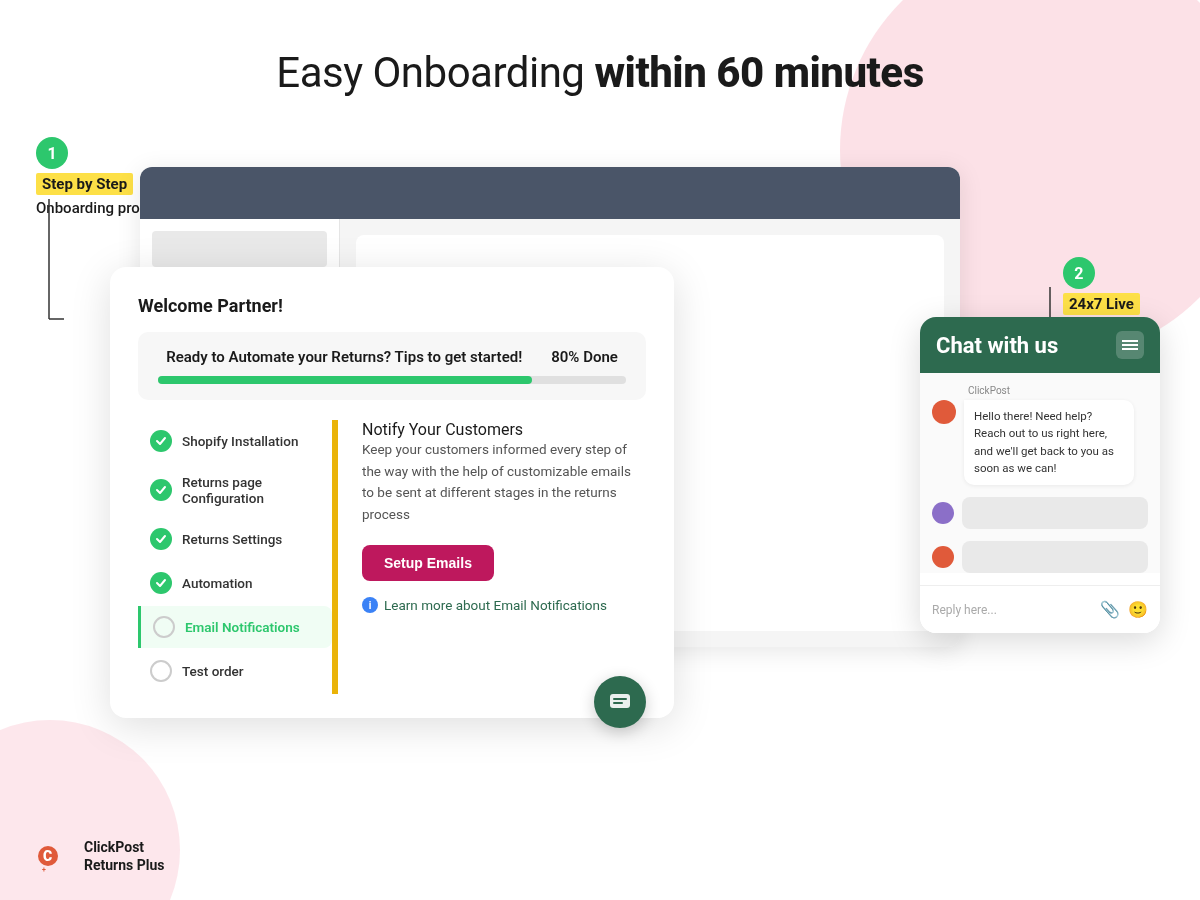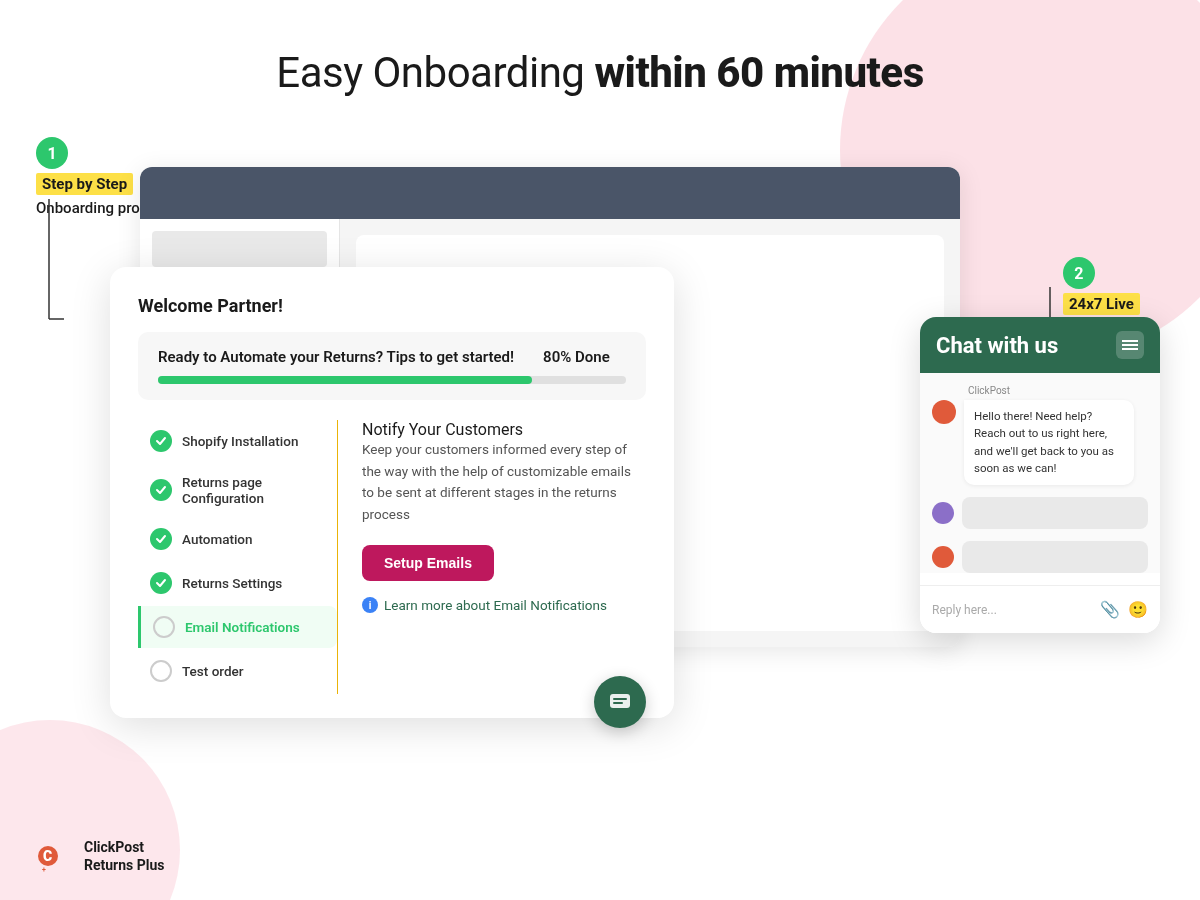--- a/index.html
+++ b/index.html
@@ -173,21 +173,21 @@
       margin-bottom: 16px;
     }
     .progress-section {
       background: #f7f7f7;
       border-radius: 10px;
       padding: 16px 20px;
       margin-bottom: 20px;
     }
     .progress-header {
       display: flex;
-      justify-content: flex-start;
+      justify-content: center;
       align-items: center;
       margin-bottom: 10px;
       gap: 29px;
     }
     .progress-text {
       font-size: 15px;
       font-weight: 600;
       color: #1a1a1a;
     }
     .progress-percent {
@@ -209,21 +209,21 @@
 
     .card-body {
       display: flex;
       gap: 0;
     }
 
     
     .left-nav {
       width: 200px;
       flex-shrink: 0;
-      border-right: 1px solid #eab308;
+      border-right: 6px solid #eab308;
       padding-right: 0;
     }
     .nav-item {
       display: flex;
       align-items: center;
       gap: 10px;
       padding: 10px 12px;
       border-radius: 8px;
       cursor: pointer;
       font-size: 13.5px;
@@ -535,29 +535,29 @@
                 </svg>
             </div>
             <span>Returns page<br>Configuration</span>
           </div>
           <div class="nav-item">
             <div class="check-circle">
               <svg viewBox="0 0 12 12" fill="none">
                   <polyline points="2,6 5,9 10,3" stroke="#fff" stroke-width="2" stroke-linecap="round" stroke-linejoin="round"></polyline>
                 </svg>
             </div>
-            <span>Automation</span>
+            <span>Returns Settings</span>
           </div>
           <div class="nav-item">
             <div class="check-circle">
               <svg viewBox="0 0 12 12" fill="none">
                   <polyline points="2,6 5,9 10,3" stroke="#fff" stroke-width="2" stroke-linecap="round" stroke-linejoin="round"></polyline>
                 </svg>
             </div>
-            <span>Returns Settings</span>
+            <span>Automation</span>
           </div>
           <div class="nav-item active">
             <div class="empty-circle"></div>
             <span style="color:#2dc76d;">Email Notifications</span>
           </div>
           <div class="nav-item">
             <div class="empty-circle"></div>
             <span>Test order</span>
           </div>
         </div>

